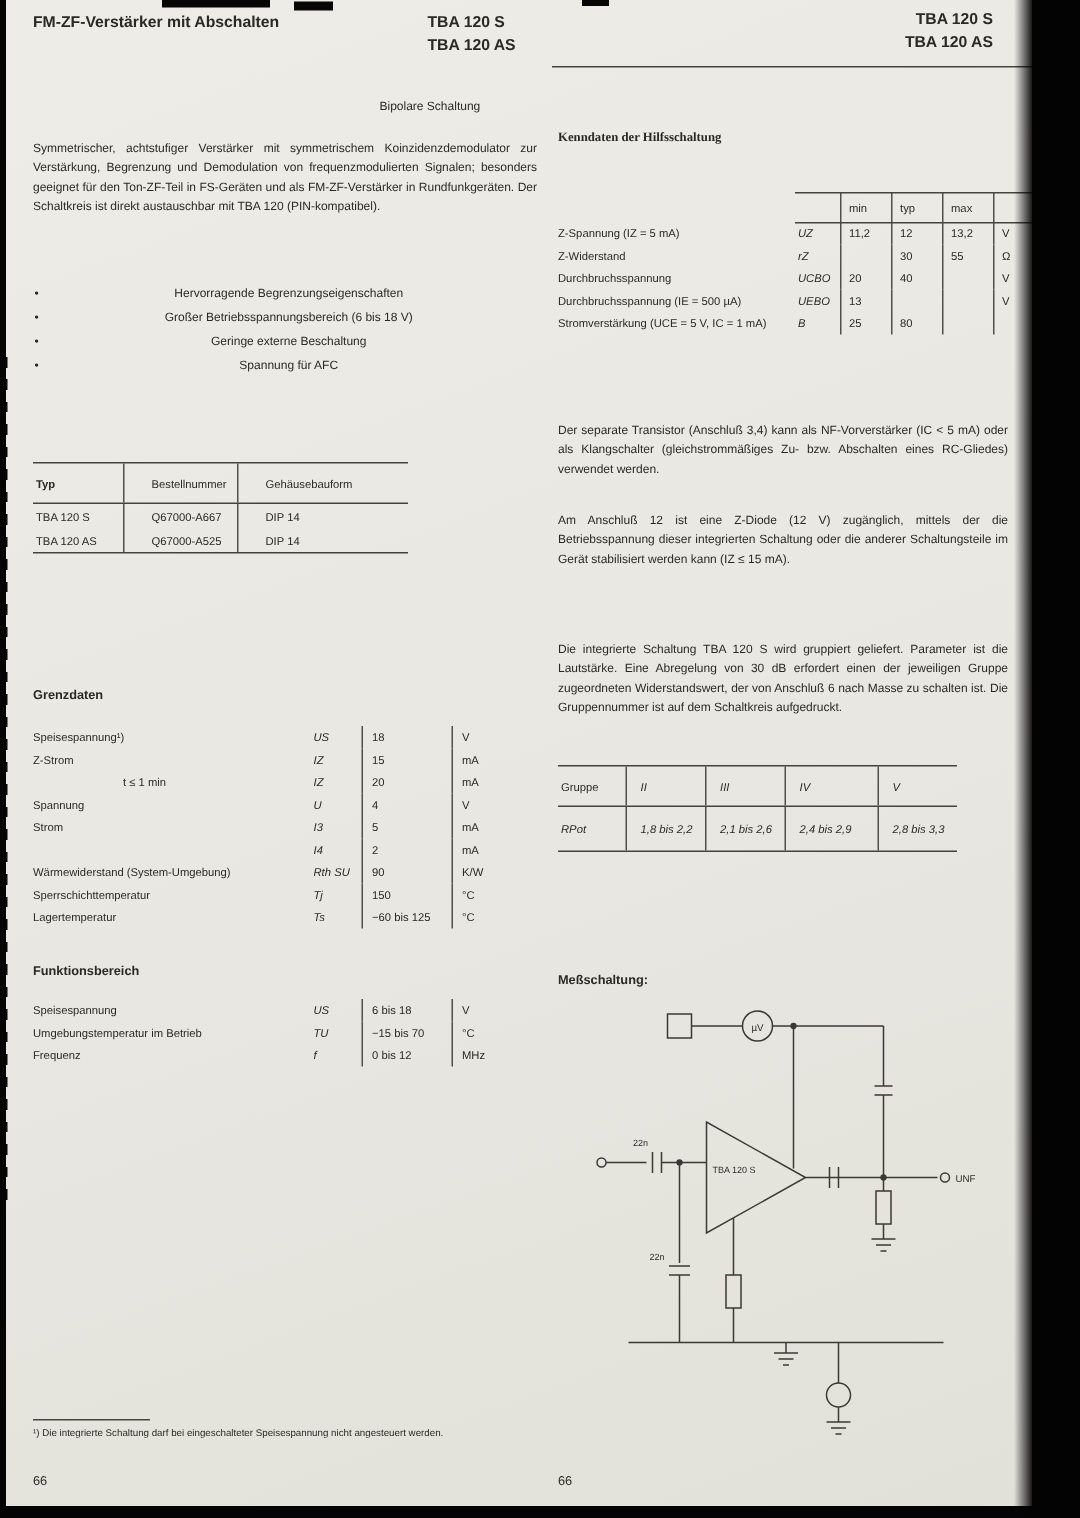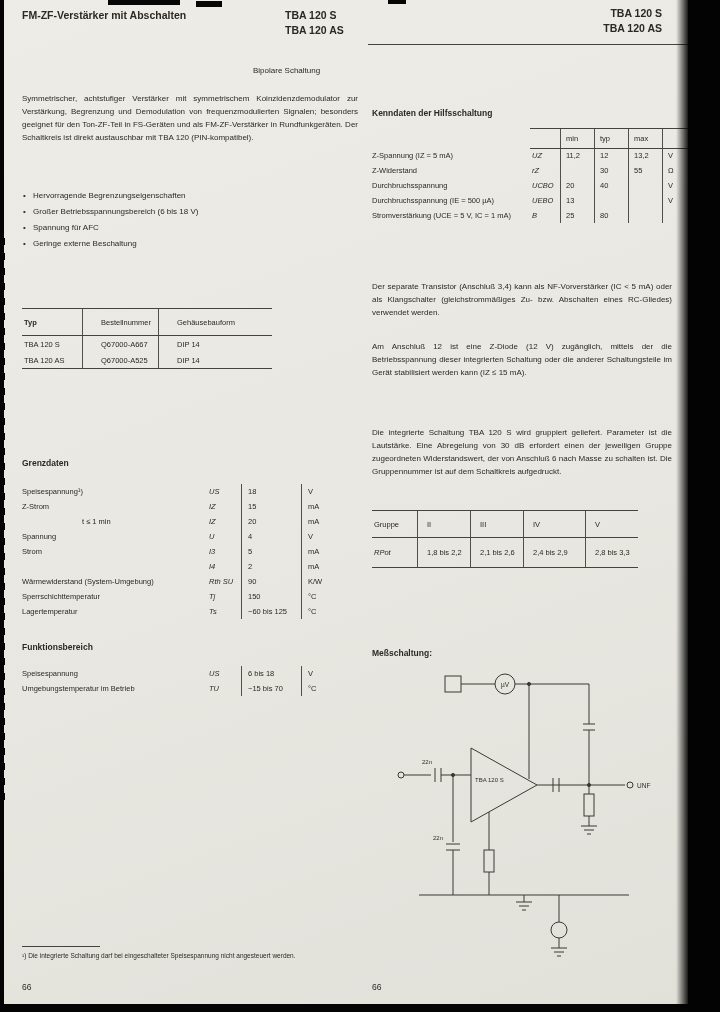--- a/index.html
+++ b/index.html
@@ -49,21 +49,21 @@
   .ot-body-row { height:16px; }
   .ot-row .c1 { padding-left:2px; }
   .ot-row .c2, .ot-row .c3 { border-left:1px solid #514f49; padding-left:18px; height:100%; display:flex; align-items:center; }
 
   
   .gt { width:266px; border-top:1px solid #45433d; border-bottom:1px solid #45433d; }
   .gt-row { display:grid; grid-template-columns:45px 53px 53px 62px 53px; align-items:center; font-size:7.5px; }
   .gt-head { height:27px; border-bottom:1px solid #45433d; }
   .gt-body { height:29px; }
   .gt-row .c0 { padding-left:2px; height:100%; display:flex; align-items:center; }
-  .gt-row .c { border-left:1px solid #514f49; padding-left:9px; height:100%; display:flex; align-items:center; }
+  .gt-row .c { border-left:1px solid #514f49; padding-left:9px; height:100%; display:flex; align-items:center;font-style:italic; }
 
   
   .right-black { position:absolute; left:688px; top:0; width:32px; height:1012px; background:#030303; }
   .right-fade { position:absolute; left:676px; top:0; width:12px; height:1012px;
                 background:linear-gradient(to right, rgba(3,3,3,0), rgba(3,3,3,0.9)); }
   .left-speckle { position:absolute; left:0; top:238px; width:5px; height:566px;
                   background:repeating-linear-gradient(180deg,#050505 0 7px, transparent 7px 15px); }
   .noise { position:absolute; background:#060606; }
 
   svg text { font-family:"Liberation Sans", sans-serif; fill:#2f2d28; stroke:none; }
@@ -77,25 +77,25 @@
 
   <div class="abs" style="left:281px; top:8px;">
     <div class="b t10">TBA 120 S</div>
     <div class="b t10">TBA 120 AS</div>
   </div>
 
   <div class="abs t8" style="left:249px; top:64px;">Bipolare Schaltung</div>
 
   <div class="abs t8 just" style="left:18px; top:92px; width:336px;">Symmetrischer, achtstufiger Verstärker mit symmetrischem Koinzidenzdemodulator zur Verstärkung, Begrenzung und Demodulation von frequenzmodulierten Signalen; besonders geeignet für den Ton-ZF-Teil in FS-Geräten und als FM-ZF-Verstärker in Rundfunkgeräten. Der Schaltkreis ist direkt austauschbar mit TBA 120 (PIN-kompatibel).</div>
 
-  <div class="abs features" style="left:18px; top:188px; width:330px;">
+  <div class="abs features" style="left:18px; top:188px; width:330px;text-align:center;">
     <div class="feature">Hervorragende Begrenzungseigenschaften</div>
     <div class="feature">Großer Betriebsspannungsbereich (6 bis 18 V)</div>
+    <div class="feature">Geringe externe Beschaltung</div>
     <div class="feature">Spannung für AFC</div>
-    <div class="feature">Geringe externe Beschaltung</div>
   </div>
 
   <div class="abs ot" style="left:18px; top:308px;">
     <div class="ot-row ot-head">
       <span class="c1 b">Typ</span>
       <span class="c2">Bestellnummer</span>
       <span class="c3">Gehäusebauform</span>
     </div>
     <div class="ot-row ot-body-row">
       <span class="c1">TBA 120 S</span>
@@ -176,33 +176,39 @@
       <span class="sym">US</span>
       <span class="val">6 bis 18</span>
       <span class="unit">V</span>
     </div>
     <div class="spec-row">
       <span class="lbl">Umgebungstemperatur im Betrieb</span>
       <span class="sym">TU</span>
       <span class="val">−15 bis 70</span>
       <span class="unit">°C</span>
     </div>
+    <div class="spec-row">
+      <span class="lbl">Frequenz</span>
+      <span class="sym">f</span>
+      <span class="val">0 bis 12</span>
+      <span class="unit">MHz</span>
+    </div>
   </div>
 
   <div class="hr" style="left:18px; top:946px; width:78px;"></div>
   <div class="abs t65" style="left:18px; top:951px; width:340px;">¹) Die integrierte Schaltung darf bei eingeschalteter Speisespannung nicht angesteuert werden.</div>
   <div class="abs t85" style="left:18px; top:982px;">66</div>
 
   <div class="abs right-align" style="left:560px; top:6px; width:98px;">
     <div class="b t10">TBA 120 S</div>
     <div class="b t10">TBA 120 AS</div>
   </div>
   <div class="hr" style="left:364px; top:44px; width:320px;"></div>
 
-  <div class="abs b t85" style="left:368px; top:108px;">Kenndaten der Hilfsschaltung</div>
+  <div class="abs b t85" style="left:368px; top:86px;font-family:Liberation Serif, serif;">Kenndaten der Hilfsschaltung</div>
 
   <div class="abs kd" style="left:368px; top:128px;">
     <div class="hr" style="left:158px; top:0; width:158px;"></div>
     <div class="hr" style="left:158px; top:20px; width:158px;"></div>
     <div class="kd-row kd-head">
       <span></span>
       <span></span>
       <span class="c">min</span>
       <span class="c">typ</span>
       <span class="c">max</span>

